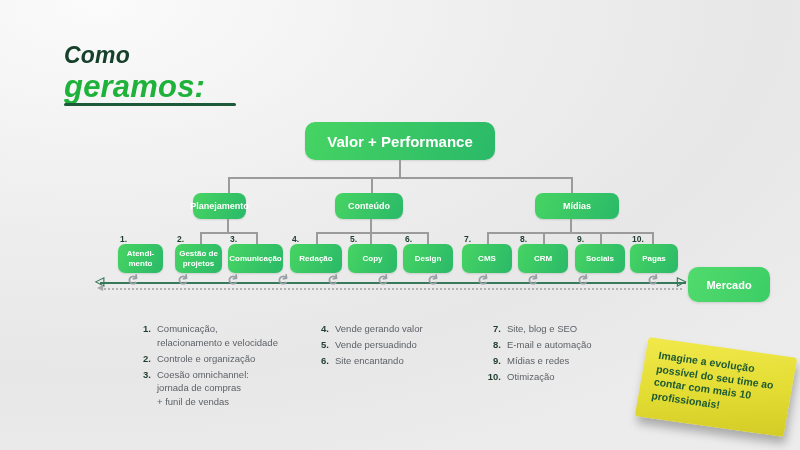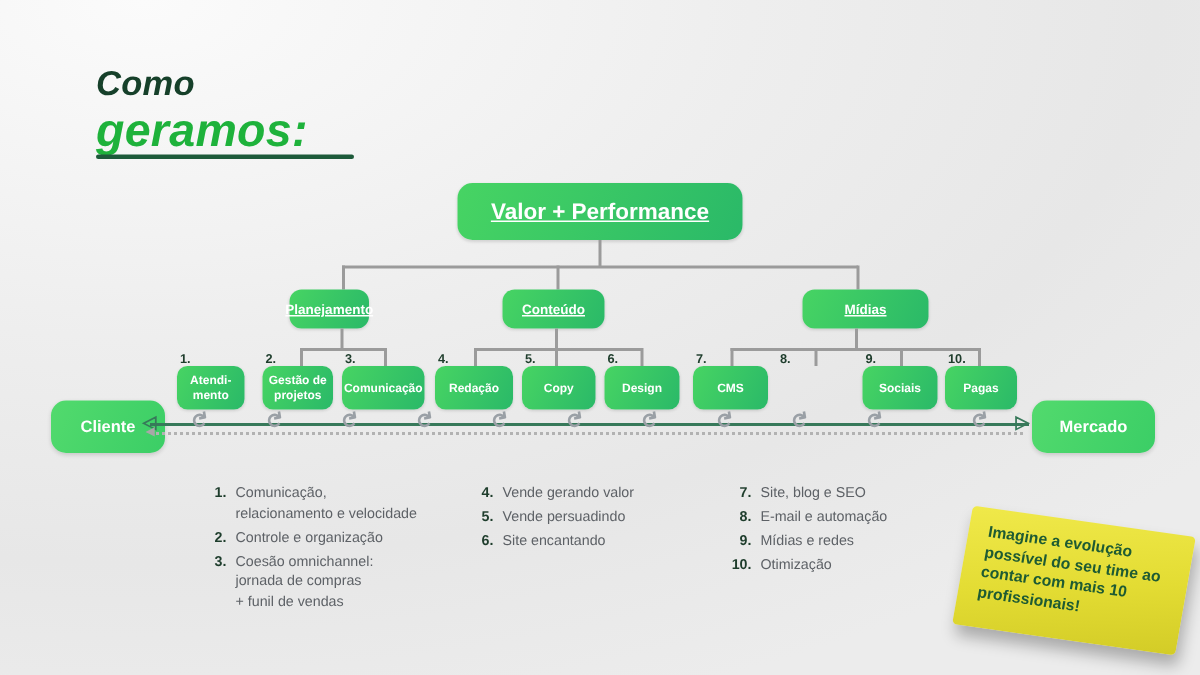--- a/index.html
+++ b/index.html
@@ -13,21 +13,20 @@
   .title-block { position:absolute; left:64px; top:42px;font-style:italic; }
   .title-l1 { font-size:23px; font-weight:800; color:#16402a; letter-spacing:.2px; }
   .title-l2 { font-size:31px; font-weight:800; color:#1eb23b; letter-spacing:.2px; margin-top:0; }
   .title-underline { position:absolute; left:64px; top:103px; width:172px; height:2.5px; background:#1d5a3a; border-radius:2px; }
   
   .gbox {
     position:absolute; display:flex; align-items:center; justify-content:center; text-align:right;
     color:#fff; font-weight:700;
     background:linear-gradient(115deg,#47d463 0%,#2ab968 100%);
     box-shadow:0 1px 2px rgba(0,0,0,.12);
-    text-decoration:underline;
   }
   .root-box { left:305px; top:122px; width:190px; height:38px; border-radius:10px; font-size:15px; }
   .branch-box { top:193px; height:26px; border-radius:8px; font-size:9px; }
   .item { position:absolute; top:234px; }
   .item-num { display:block; font-size:8.5px; font-weight:800; color:#1e3d2c; margin-left:2px; height:9px; }
   .item-box {
     margin-top:1px; height:29px; border-radius:7px; display:flex; align-items:center; justify-content:center;
     text-align:center; color:#fff; font-weight:700; font-size:8px; line-height:1.15;
     background:linear-gradient(115deg,#47d463 0%,#2ab968 100%); box-shadow:0 1px 2px rgba(0,0,0,.12);
   }
@@ -130,31 +129,31 @@
   <div class="item" style="left:403px;width:50px;">
     <span class="item-num">6.</span>
     <div class="item-box">Design</div>
   </div>
   <div class="item" style="left:462px;width:50px;">
     <span class="item-num">7.</span>
     <div class="item-box">CMS</div>
   </div>
   <div class="item" style="left:518px;width:50px;">
     <span class="item-num">8.</span>
+    <div class="item-box">CRM</div>
   </div>
   <div class="item" style="left:575px;width:50px;">
     <span class="item-num">9.</span>
     <div class="item-box">Sociais</div>
   </div>
   <div class="item" style="left:630px;width:48px;">
     <span class="item-num">10.</span>
     <div class="item-box">Pagas</div>
   </div>
 
-  <div class="endpoint" style="left:34px;width:76px;">Cliente</div>
   <div class="endpoint" style="left:688px;width:82px;">Mercado</div>
 
   <div class="flow-solid"></div>
   <div class="flow-dotted"></div>
   <span class="arrow-open" style="left:95px;">◁</span>
   <span class="arrow-open" style="left:677px;">▷</span>
   <span class="arrow-gray">◀</span>
 
   <span class="loop-icon" style="left:127px;">↻</span>
   <span class="loop-icon" style="left:177px;">↻</span>

